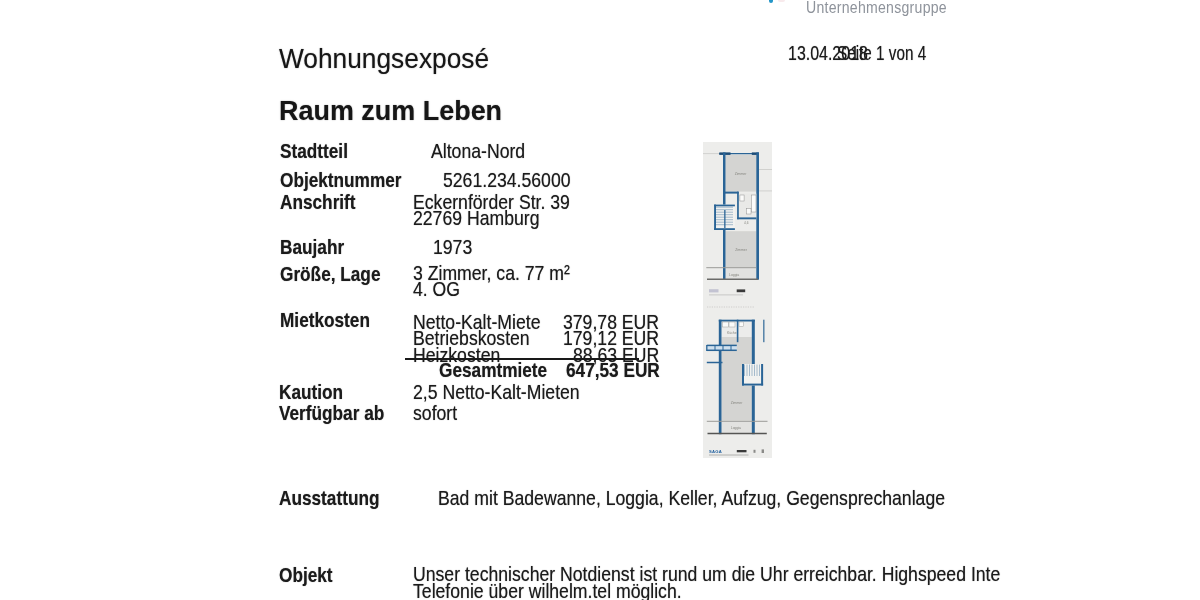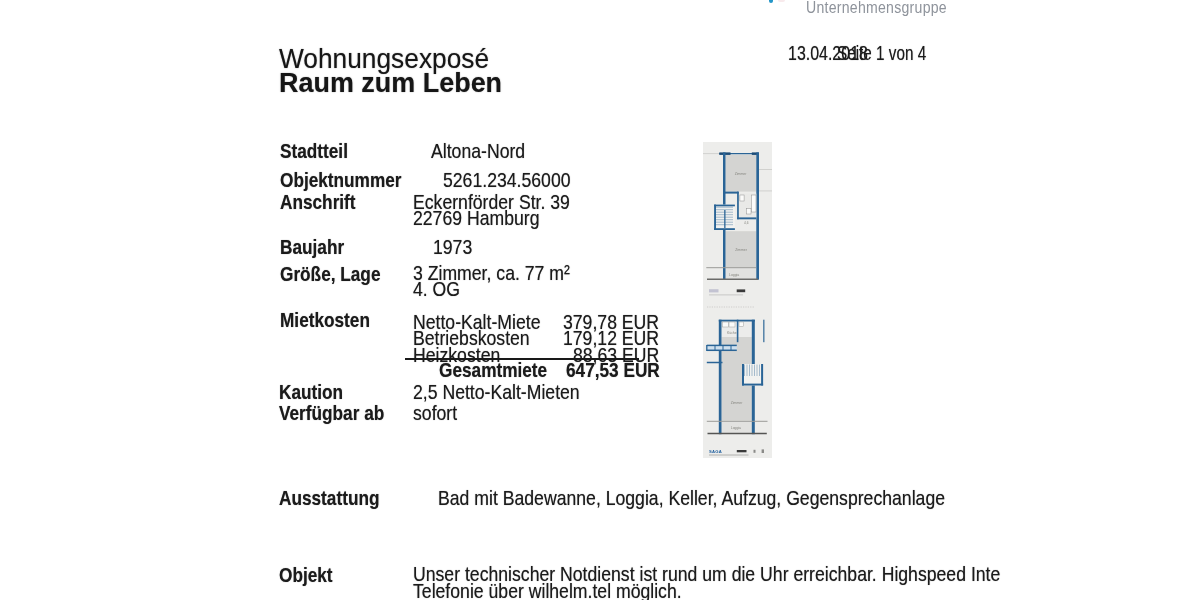--- a/index.html
+++ b/index.html
@@ -1,19 +1,19 @@
 <!DOCTYPE html>
 <html><head><meta charset="utf-8">
 <style>
 html,body{margin:0;padding:0;}
 body{width:1200px;height:600px;overflow:hidden;background:#ffffff;position:relative;font-family:"Liberation Sans",sans-serif;}
 .t{position:absolute;white-space:nowrap;font-size:21px;line-height:21px;color:#1b1b1b;text-shadow:0 0 1px rgba(0,0,0,0.55);transform-origin:0 0;transform:scaleX(0.84);}
 .t.b{font-weight:bold;transform:scaleX(0.82);}
 .h{position:absolute;white-space:nowrap;font-size:27px;line-height:27px;color:#161616;text-shadow:0 0 1.2px rgba(0,0,0,0.5);transform-origin:0 0;transform:scaleX(0.974);}
-.h.b{font-weight:bold;}
+.h.b{font-weight:bold;margin-top:28px;}
 .g{position:absolute;white-space:nowrap;font-size:16px;line-height:16px;color:#8e939b;transform-origin:0 0;transform:scaleX(0.88);letter-spacing:0.3px;}
 </style></head>
 <body>
 <div class="h" style="left:278.5px;top:46.1px">Wohnungsexposé</div>
 <div class="h b" style="left:279.2px;top:69.9px;transform:scaleX(0.998)">Raum zum Leben</div>
 <div class="g" style="left:805.6px;top:0.3px">Unternehmensgruppe</div>
 <div style="position:absolute;left:768.5px;top:0;width:4.6px;height:3.2px;background:#2496c8;border-radius:0 0 2.3px 2.3px;"></div>
 <div style="position:absolute;left:777.5px;top:0;width:7px;height:2.4px;background:#e8b8c0;opacity:0.3;border-radius:0 0 3px 3px;"></div>
 <div class="t" style="left:787.5px;top:42.2px;transform:scaleX(0.76)">13.04.2018</div>
 <div class="t" style="left:837px;top:42.2px;transform:scaleX(0.727)">Seite 1 von 4</div>

